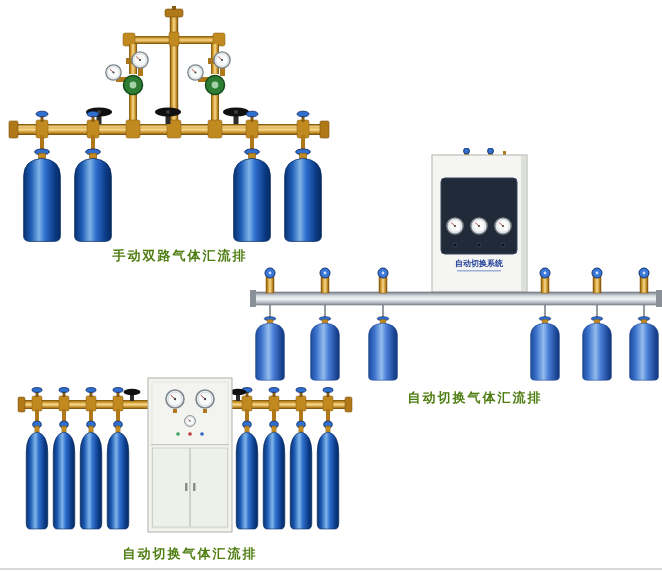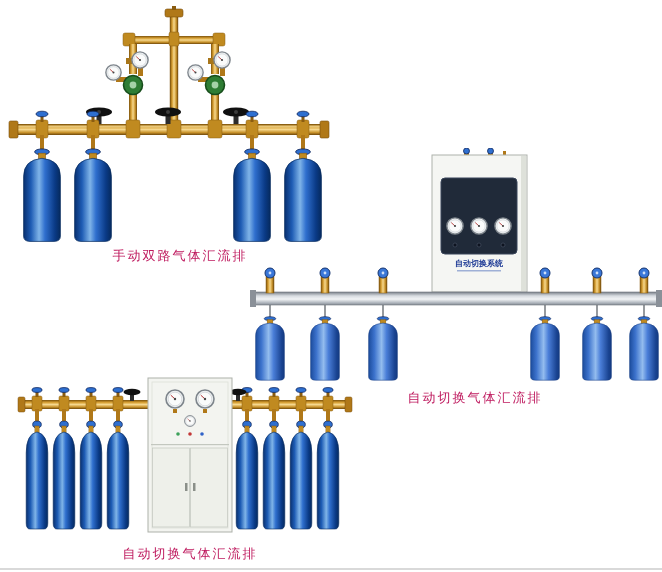--- a/index.html
+++ b/index.html
@@ -1,21 +1,21 @@
 <!DOCTYPE html>
 <html><head>
 <meta charset="utf-8">
 <style>
   * { margin:0; padding:0; box-sizing:border-box; }
   html,body { width:662px; height:572px; }
   body { background:#ffffff; font-family:"DejaVu Sans","Liberation Sans",sans-serif; }
   .canvas { position:relative; width:662px; height:572px; background:#ffffff; overflow:hidden; }
   .scene { position:absolute; }
   .caption {
-    position:absolute; font-size:13px; font-weight:normal; color:#be185d;
+    position:absolute; font-size:13px; font-weight:bold; color:#4d7c0f;
     text-align:center; letter-spacing:2px; white-space:nowrap;
   }
   .bottom-rule { position:absolute; left:0; top:568px; width:662px; height:2px; background:#d9d9d9; }
   svg text { font-family:"DejaVu Sans","Liberation Sans",sans-serif; }
 </style>
 </head>
 <body>
 
 <div class="canvas">
 

